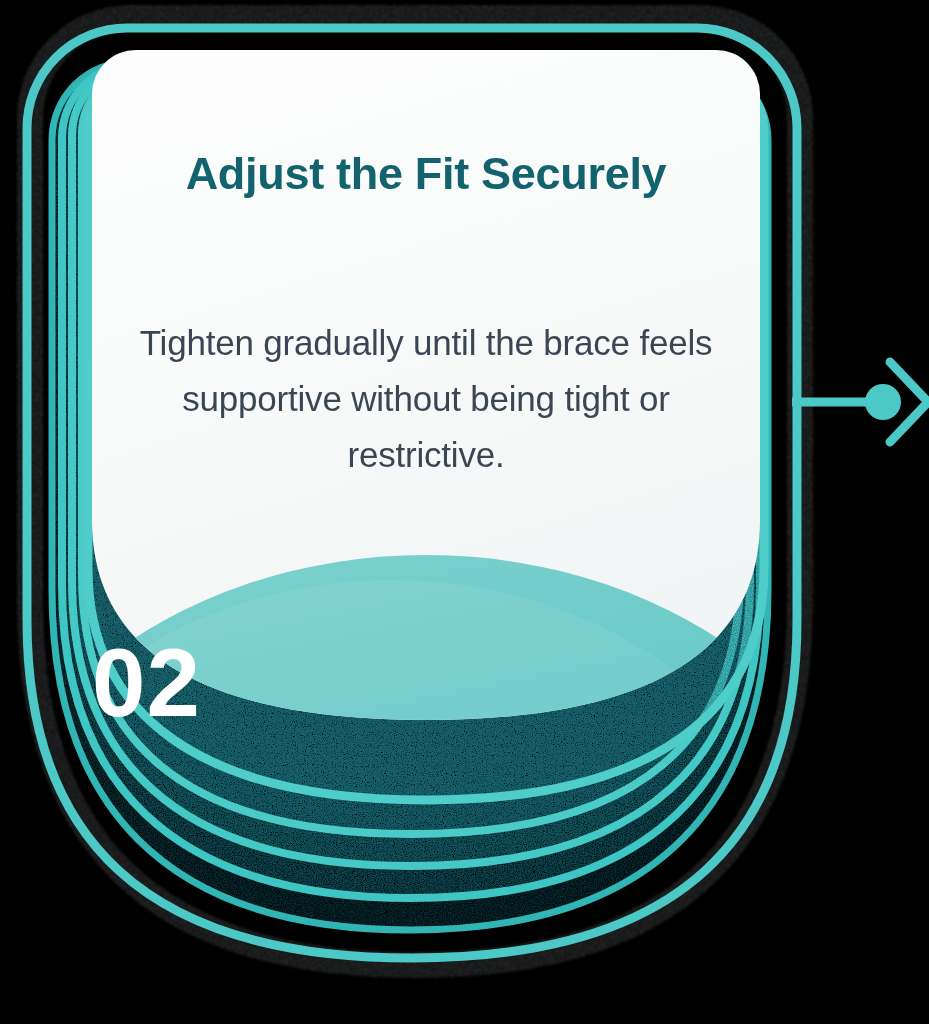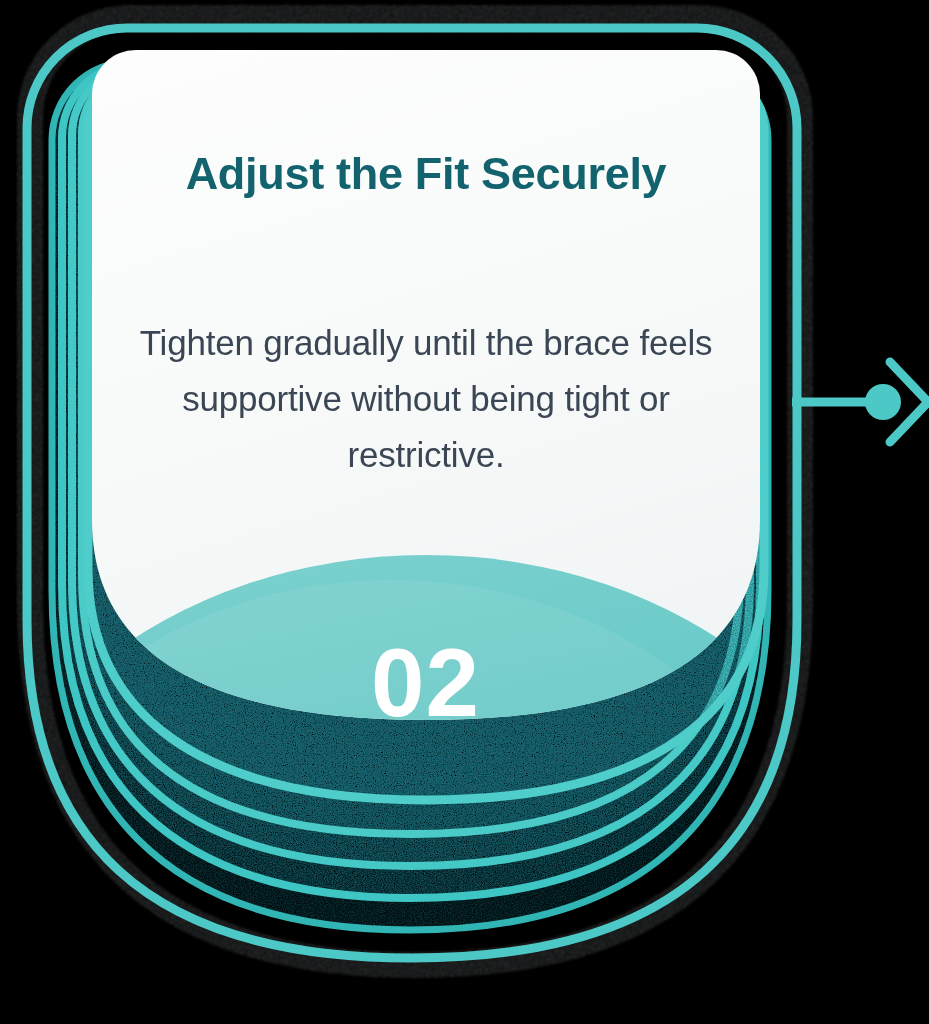--- a/index.html
+++ b/index.html
@@ -72,21 +72,21 @@
     letter-spacing: -0.2px;
     color: #3B4654;
     padding: 0 30px;
   }
 
   #card-number {
     position: absolute;
     left: 0;
     right: 1px;
     top: 578px;
-    text-align: center;
+    text-align: left;
     font-size: 96px;
     font-weight: bold;
     letter-spacing: 1px;
     color: #FFFFFF;
     z-index: 6;
   }
 
   
   #connector {
     position: absolute;

